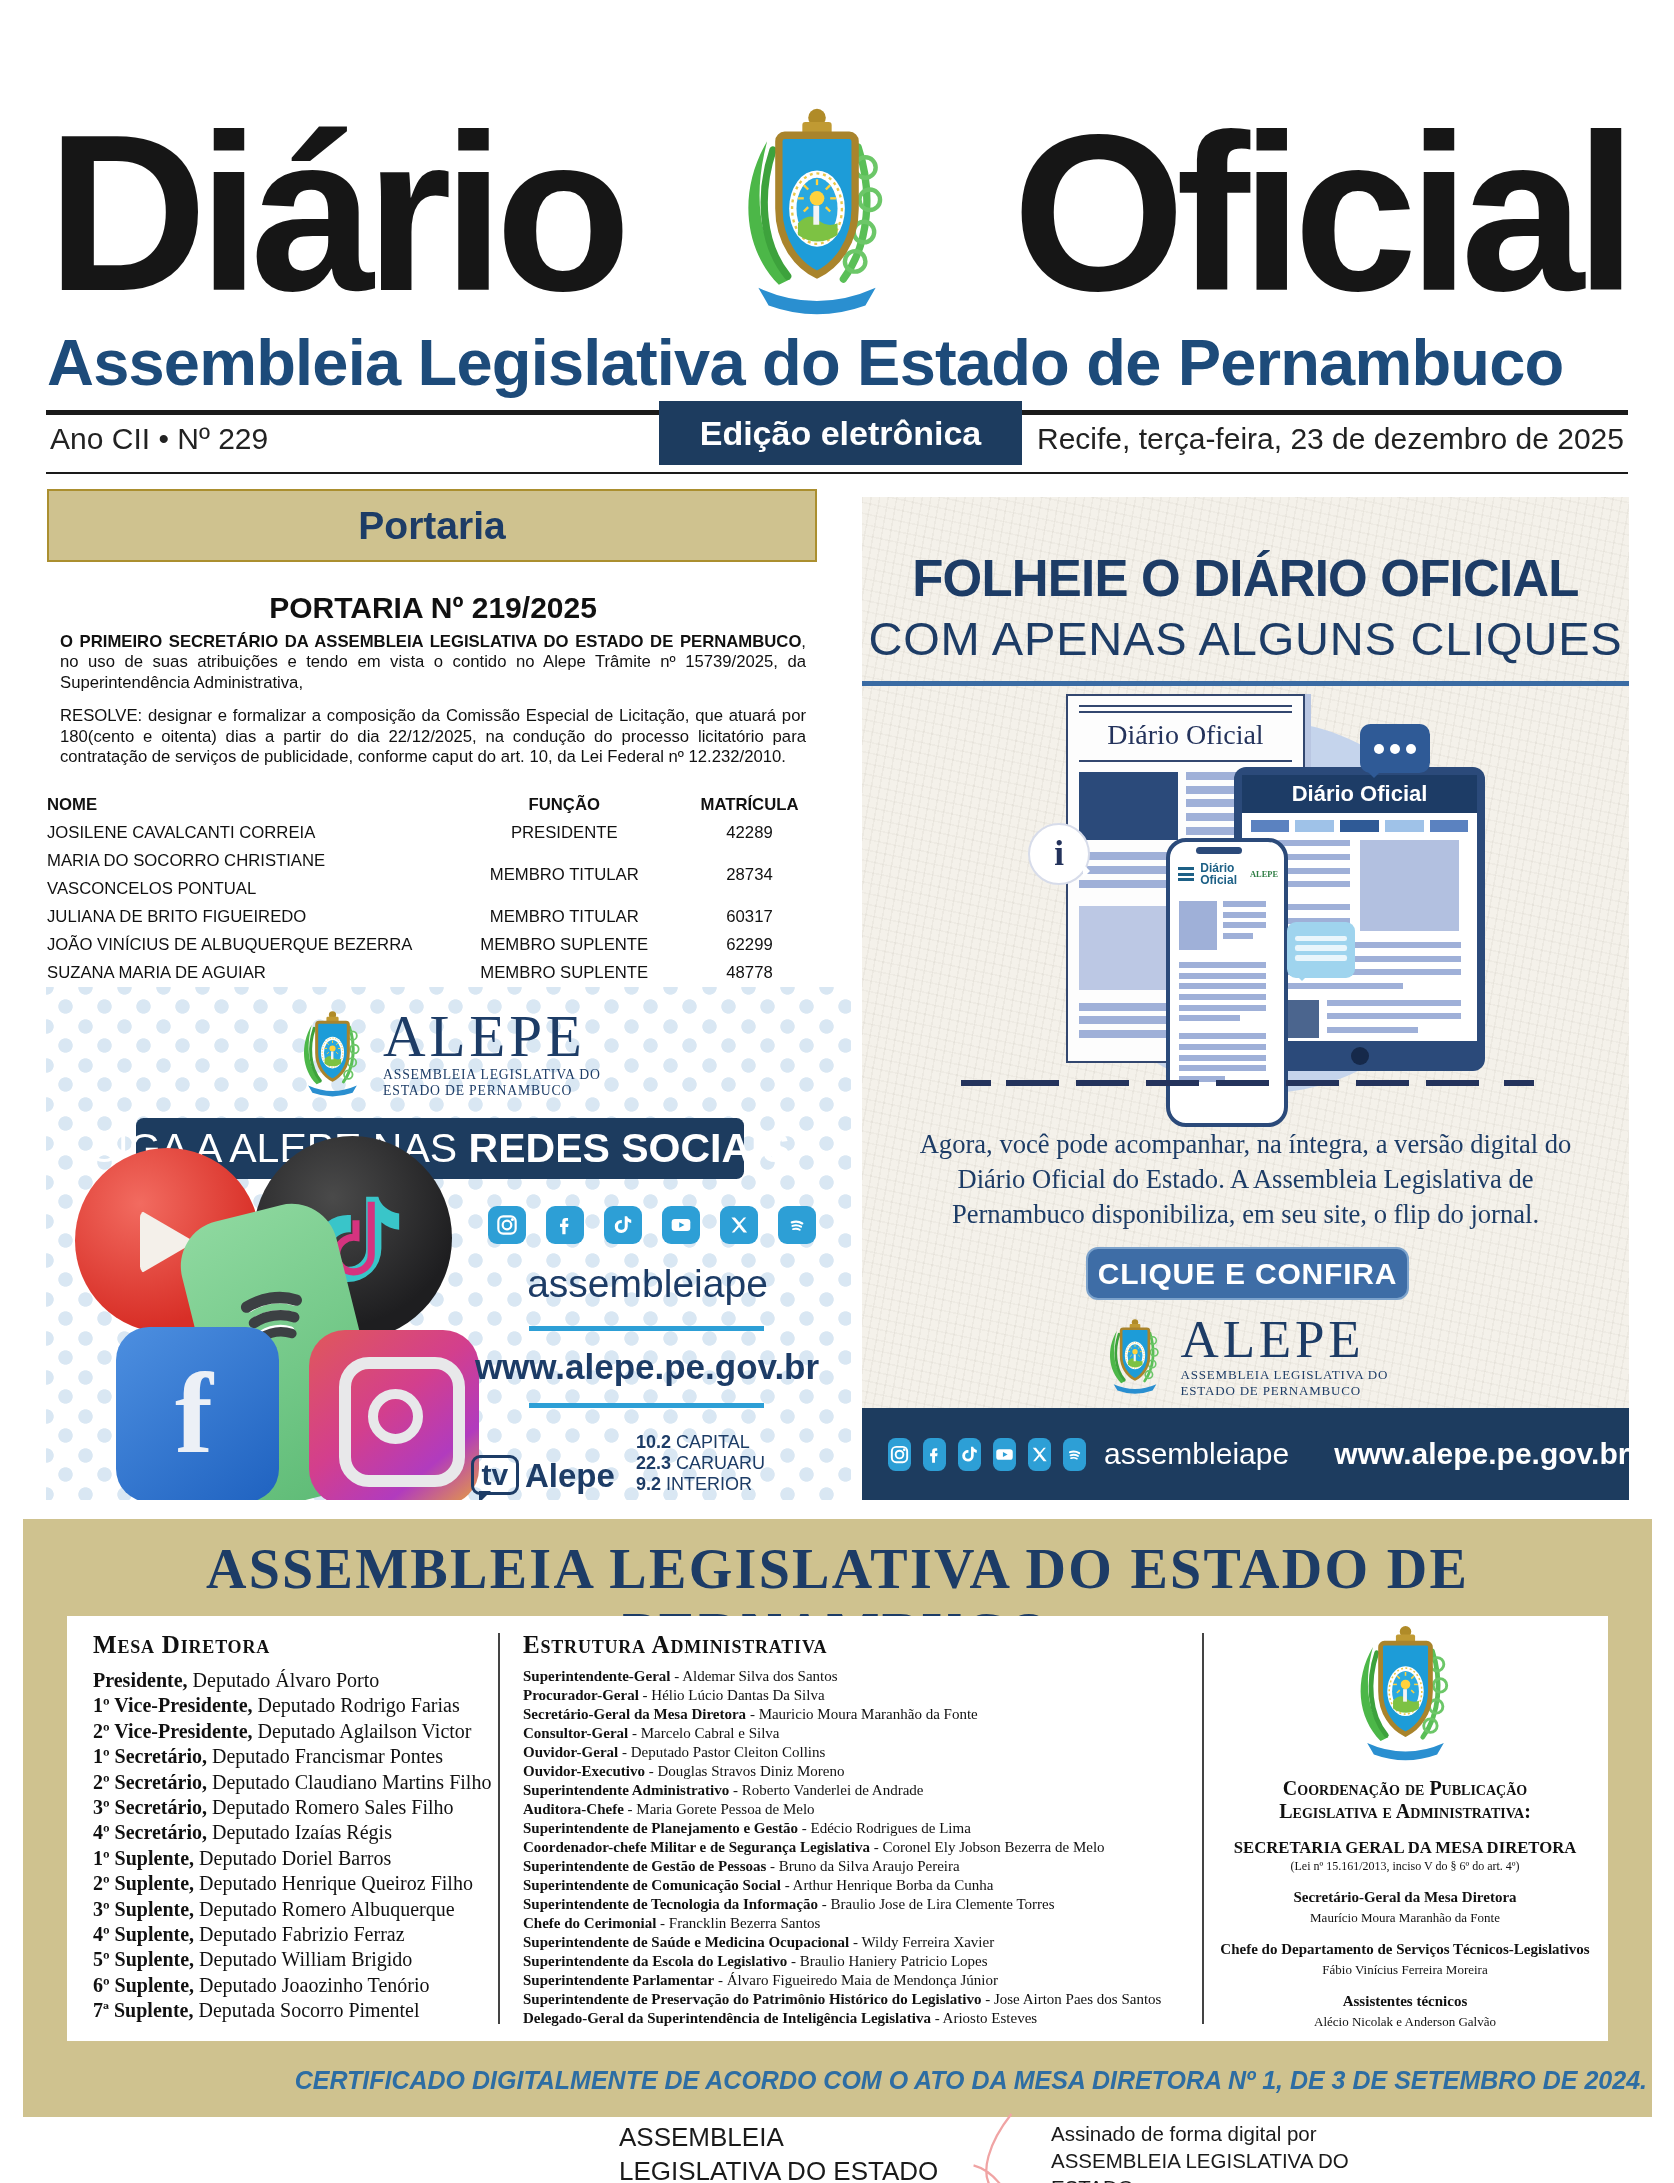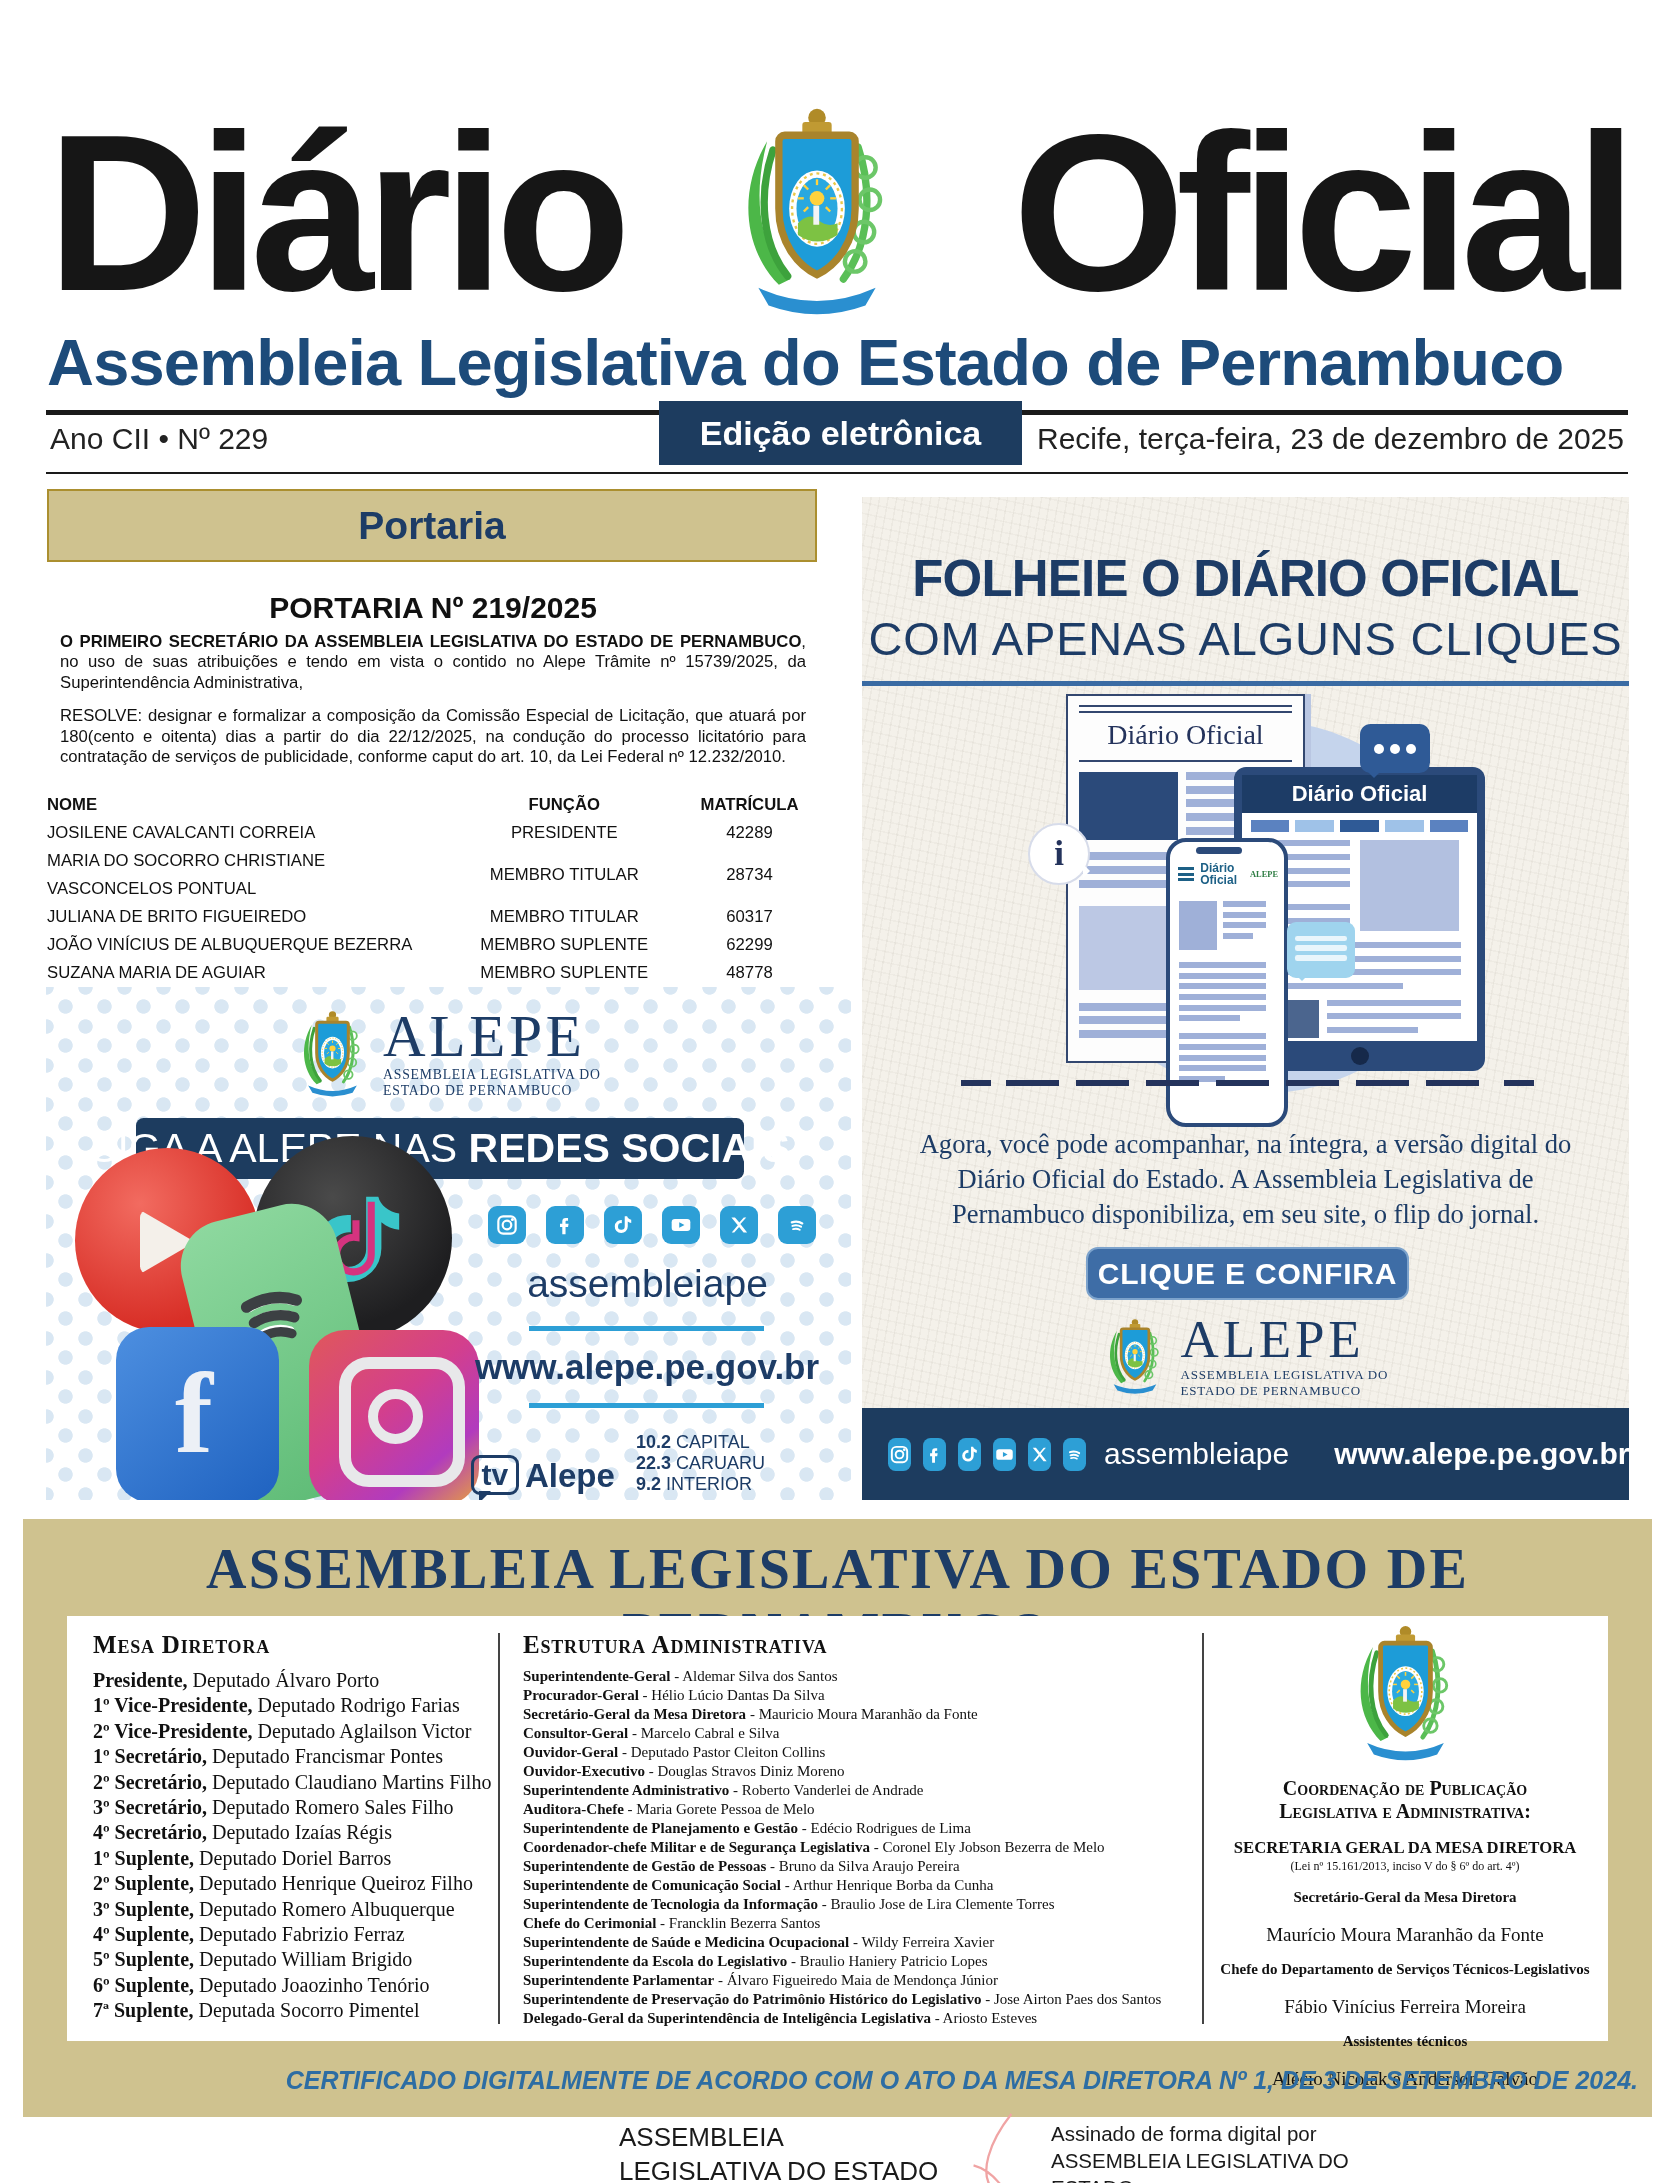--- a/index.html
+++ b/index.html
@@ -177,23 +177,23 @@
   .mesa-rows{margin-top:9px;font-family:"Liberation Serif",serif;font-size:20px;line-height:25.4px;white-space:nowrap;}
   .estr{position:absolute;left:456px;top:15px;width:668px;}
   .estr-rows{margin-top:7.6px;font-family:"Liberation Serif",serif;font-size:15px;line-height:19px;white-space:nowrap;}
   .coord{position:absolute;left:1148px;top:6px;width:380px;text-align:center;
          font-family:"Liberation Serif",serif;color:#111;}
   .coord-crest{width:115px;height:144px;margin:0 auto;}
   .coord-h{font-variant:small-caps;font-weight:bold;font-size:20px;line-height:23px;margin-top:10.6px;}
   .coord-sec{font-weight:bold;font-size:16.7px;margin-top:15px;}
   .coord-lei{font-size:12px;margin-top:1.5px;}
   .coord-role{font-weight:bold;font-size:15px;margin-top:15px;}
-  .coord-name{font-size:19px;margin-top:18px;}
+  .coord-name{font-size:13px;margin-top:4px;}
   .cert-bar{position:absolute;left:0;right:0;bottom:6px;height:61px;display:flex;align-items:center;
-            justify-content:flex-end;padding-right:14px;}
+            justify-content:flex-end;padding-right:5px;}
   .cert-text{color:#2d6da3;font-weight:bold;font-style:italic;font-size:25px;}
   
   .sigfoot{position:absolute;left:619px;top:2120px;display:flex;gap:20px;align-items:flex-start;}
   .sig-big{width:327px;font-size:26px;line-height:34px;color:#1a1a1a;}
   .sig-squiggle{width:65px;height:122px;flex:none;margin-top:-7.6px;}
   .sig-detail{width:357px;font-size:20.5px;line-height:27px;color:#1a1a1a;}
 </style>
 </head>
 <body>
 

